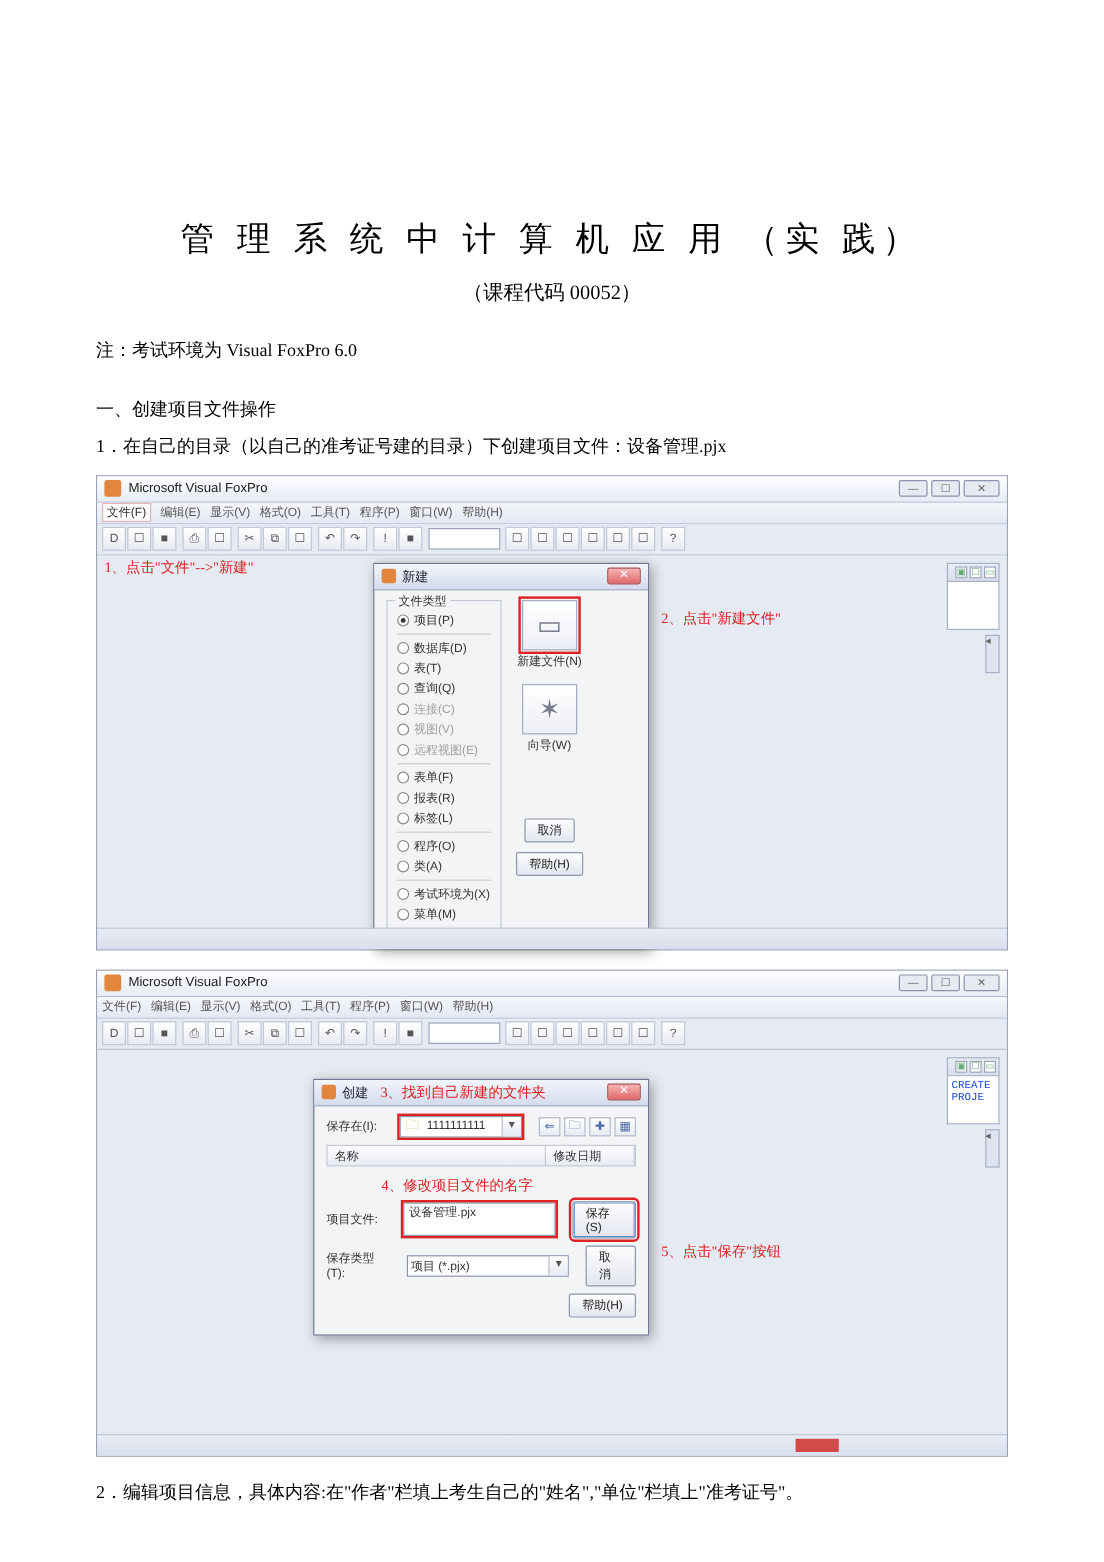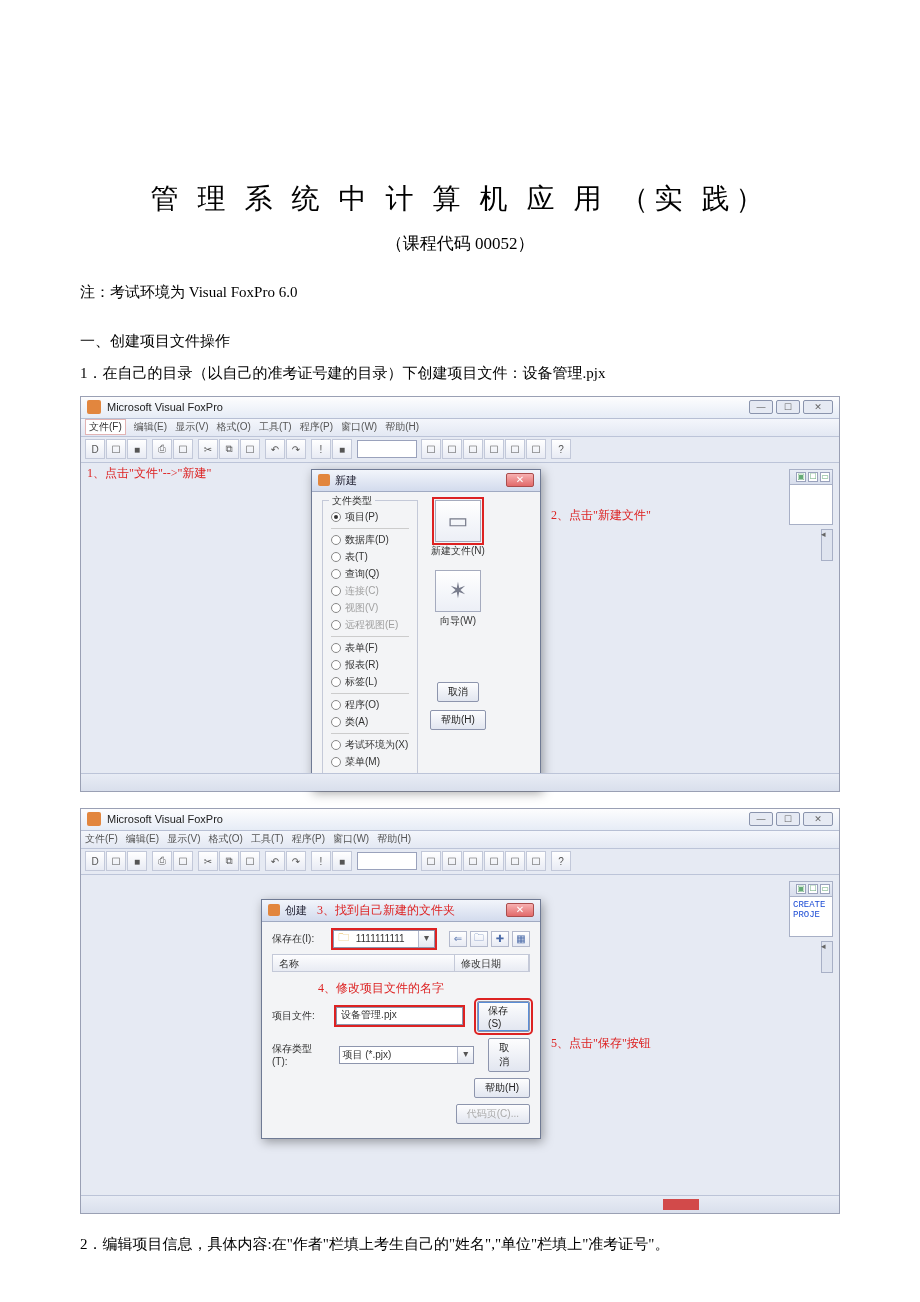--- a/index.html
+++ b/index.html
@@ -58,21 +58,21 @@
   .combo { display:flex; align-items:center; border:1px solid #8d95ad; background:#fff; height:18px; }
   .combo.red { outline:2px solid #d22; outline-offset:0; }
   .combo .fico { width:14px;height:14px;margin:0 3px;display:inline-flex;align-items:center;justify-content:center;color:#e3b24a;font-size:11px; }
   .combo .ctext { flex:1; font-size:10px; padding:0 2px; }
   .combo .cdd { width:16px;height:16px;border-left:1px solid #b3b9cc;background:linear-gradient(#fff,#e4e8f1);text-align:center;line-height:14px;color:#555; }
   .navicons { display:flex; gap:3px; }
   .navicons .nv { width:18px;height:16px;border:1px solid #b3b9cc;background:linear-gradient(#fff,#e8ebf4);display:flex;align-items:center;justify-content:center;font-size:10px;color:#4a6aa8; }
   .listhdr { display:flex; border:1px solid #c4c9d8; background:linear-gradient(#fdfdfe,#e8ebf3); height:18px; }
   .listhdr div { border-right:1px solid #c4c9d8; padding:2px 6px; font-size:10px; color:#333; }
   .listbody { border:1px solid #c4c9d8; border-top:none; height:46px; background:#fff; display:flex; align-items:center; justify-content:center; color:#777; font-size:10px; }
-  .txtin { border:1px solid #8d95ad; background:#fff; height:18px; padding:0 4px; font-size:10px; }
+  .txtin { border:1px solid #8d95ad; background:#fff; height:28px; padding:0 4px; font-size:10px; }
   .txtin.red { outline:2px solid #d22; outline-offset:0; }
   .statusbar { height: 18px; background: linear-gradient(#e8ecf5,#d9dfec); border-top: 1px solid #bcc4d8; position:relative; }
   .statusbar .rmark { position:absolute; right:140px; top:3px; width:36px; height:11px; background:#d24a4a; }
   .work2 { background: #e6eaf3; height: 320px; position: relative; }
 </style>
 </head>
 <body>
 
 <div class="page">
   <h1 class="title">管 理 系 统 中 计 算 机 应 用 （实 践）</h1>
@@ -336,23 +336,20 @@
             <label>保存类型(T):</label>
             <div class="combo" style="width:136px;">
               <span class="ctext">项目 (*.pjx)</span>
               <span class="cdd">▾</span>
             </div>
             <div class="btn">取消</div>
           </div>
           <div class="srow" style="justify-content:flex-end;">
             <div class="btn">帮助(H)</div>
           </div>
-          <div class="srow" style="justify-content:flex-end;">
-            <div class="btn" style="color:#aaa;">代码页(C)...</div>
-          </div>
         </div>
       </div>
       <div class="anno" style="left:470px; top:160px;">5、点击"保存"按钮</div>
     </div>
     <div class="statusbar">
         <div class="rmark"></div>
       </div>
   </div>
 
   <p class="para">

